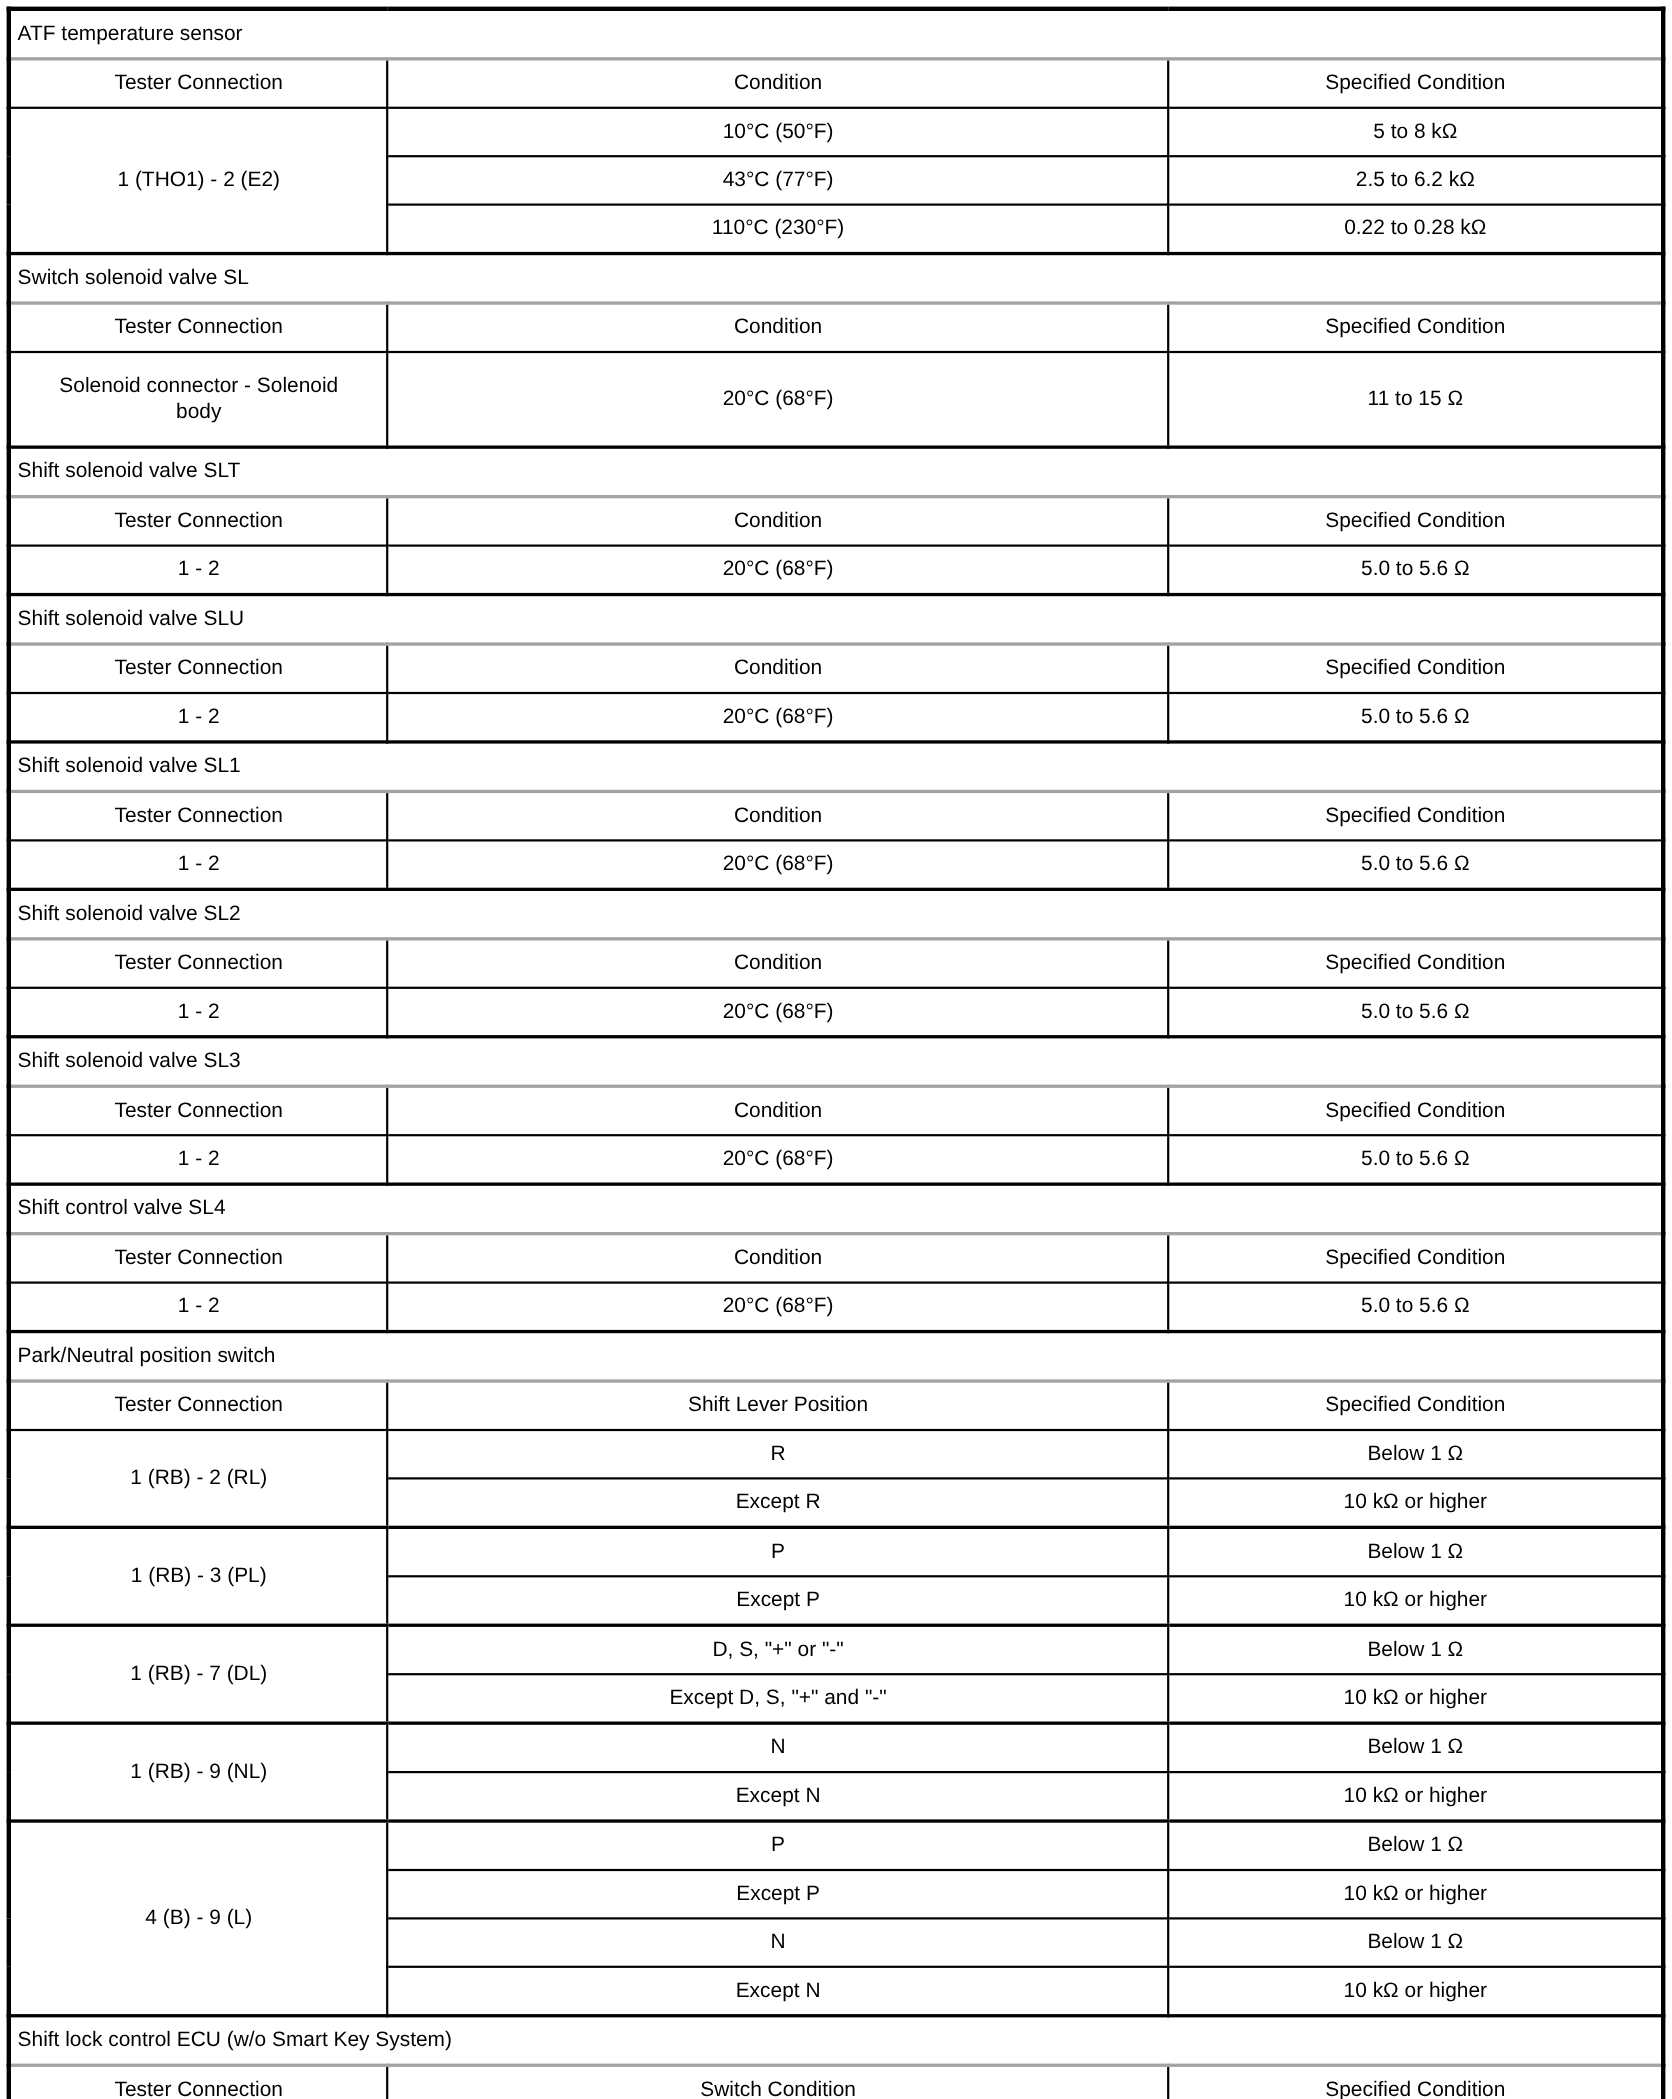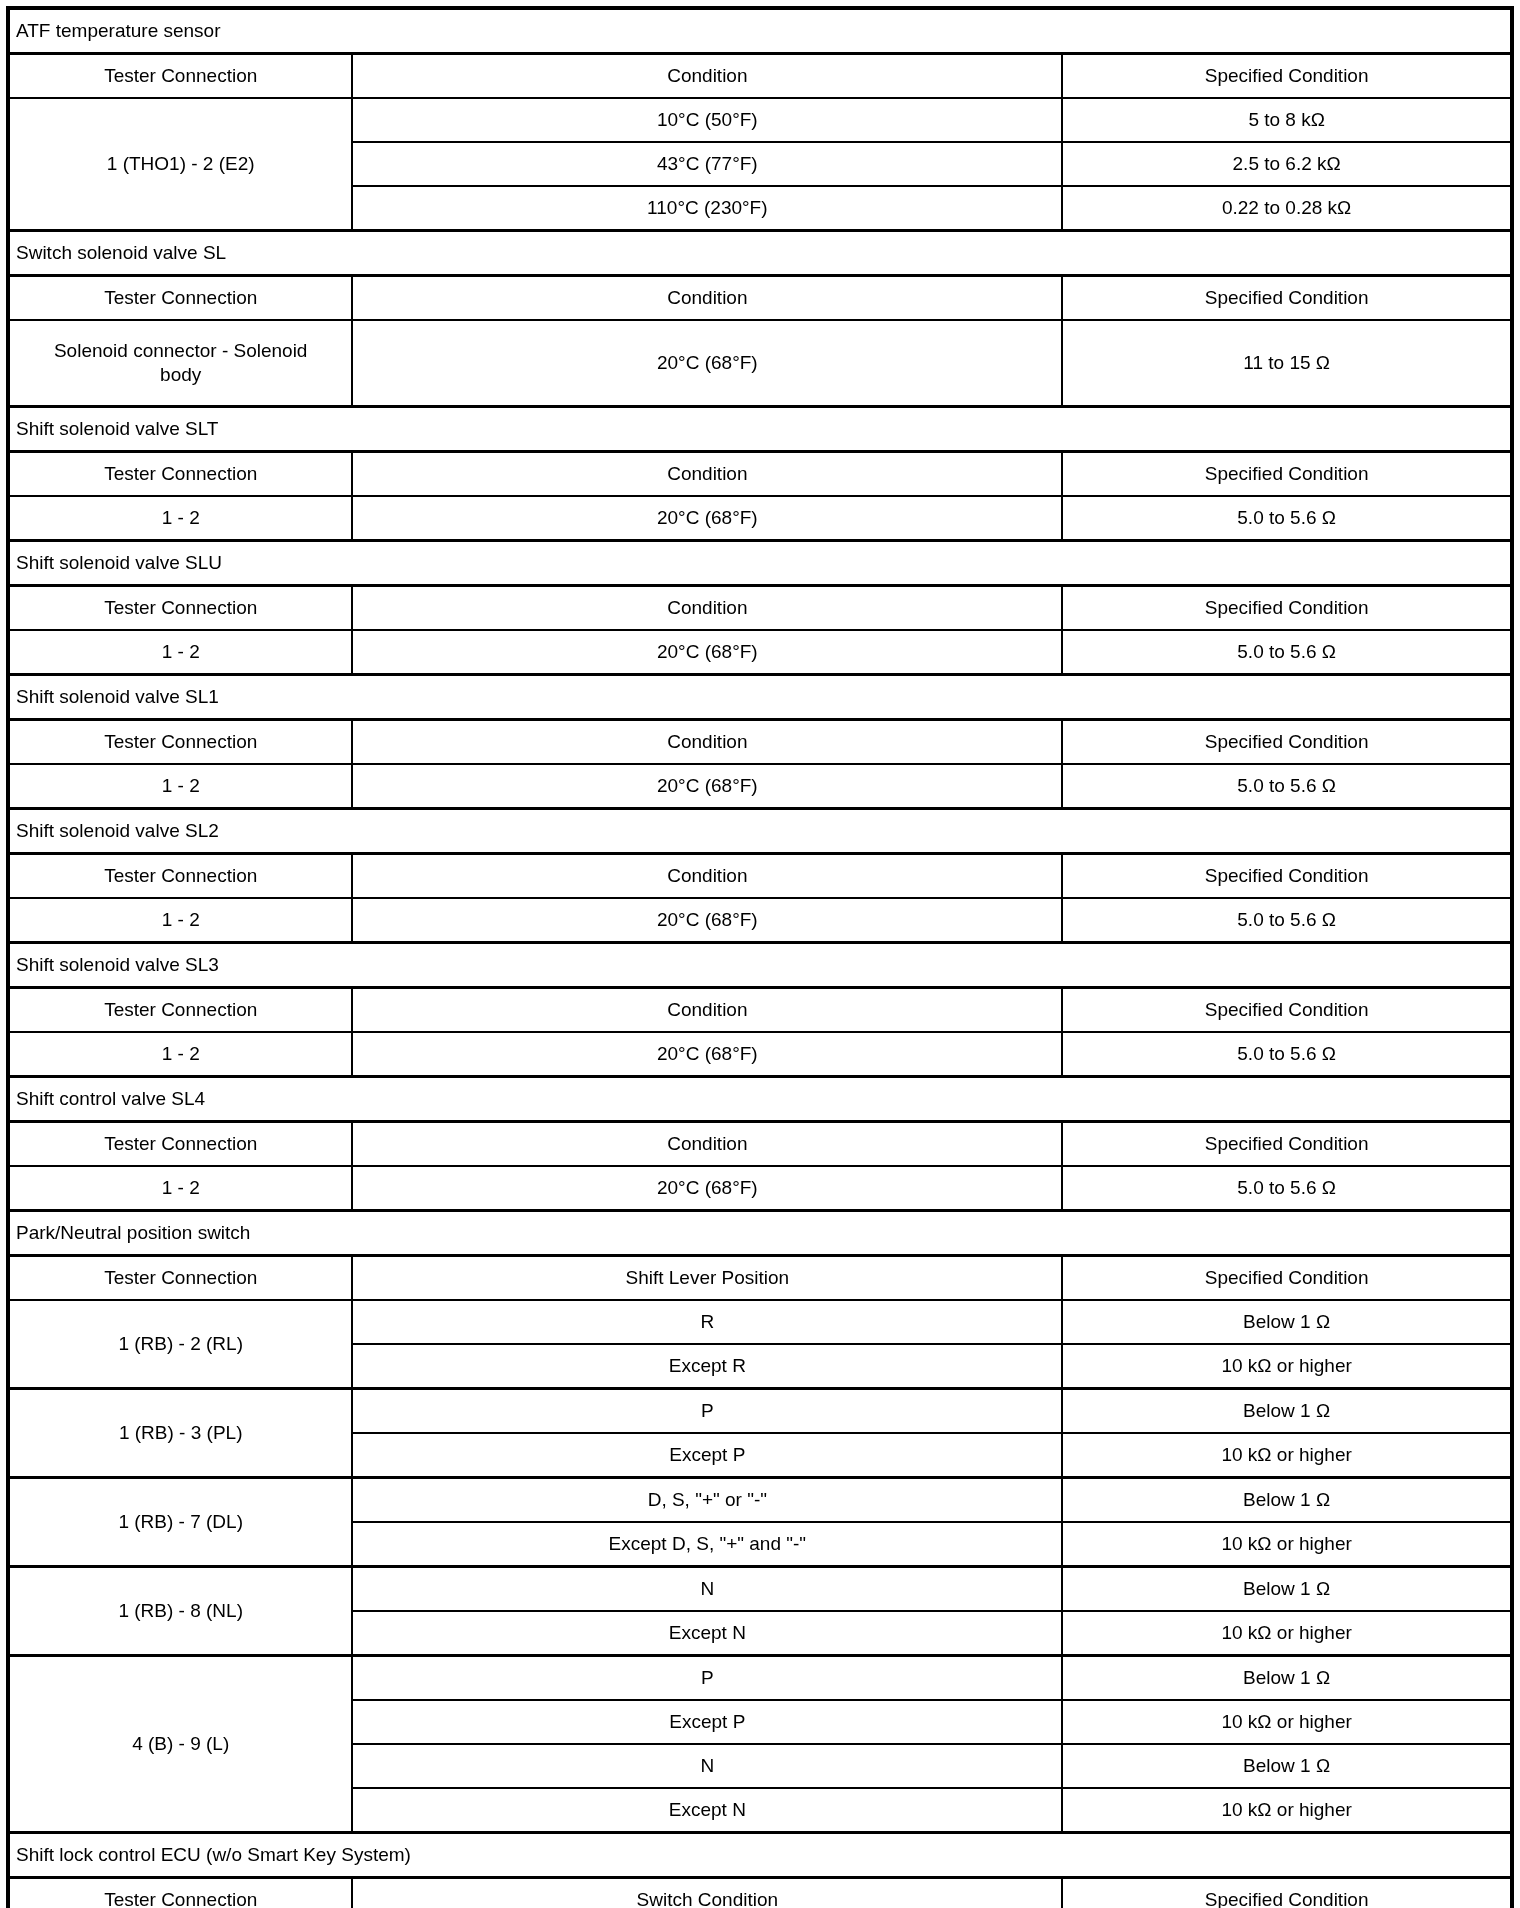--- a/index.html
+++ b/index.html
@@ -16,21 +16,21 @@
     height: 40px;
     text-align: center;
     vertical-align: middle;
     font-size: 19px;
     padding: 1px 4px;
     overflow: hidden;
     word-wrap: break-word;
   }
   tr.title td {
     border-top: 3px solid #000;
-    border-bottom: 3px solid #000000;
+    border-bottom: 3px solid #a3a3a3;
     text-align: left;
     padding: 1px 6px;
   }
   tr.gsep td { border-top: 3px solid #000; }
   tr.row-tall td { height: 82px; }
   td.cell-wrap { padding: 1px 24px; line-height: 1.25; margin-top: 36px; }
 </style>
 </head>
 <body>
 
@@ -192,21 +192,21 @@
     <tr class="gsep">
       <td rowspan="2">1 (RB) - 7 (DL)</td>
       <td>D, S, "+" or "-"</td>
       <td>Below 1 Ω</td>
     </tr>
     <tr>
       <td>Except D, S, "+" and "-"</td>
       <td>10 kΩ or higher</td>
     </tr>
     <tr class="gsep">
-      <td rowspan="2">1 (RB) - 8 (NL)</td>
+      <td rowspan="2">1 (RB) - 9 (NL)</td>
       <td>N</td>
       <td>Below 1 Ω</td>
     </tr>
     <tr>
       <td>Except N</td>
       <td>10 kΩ or higher</td>
     </tr>
     <tr class="gsep">
       <td rowspan="4">4 (B) - 9 (L)</td>
       <td>P</td>

